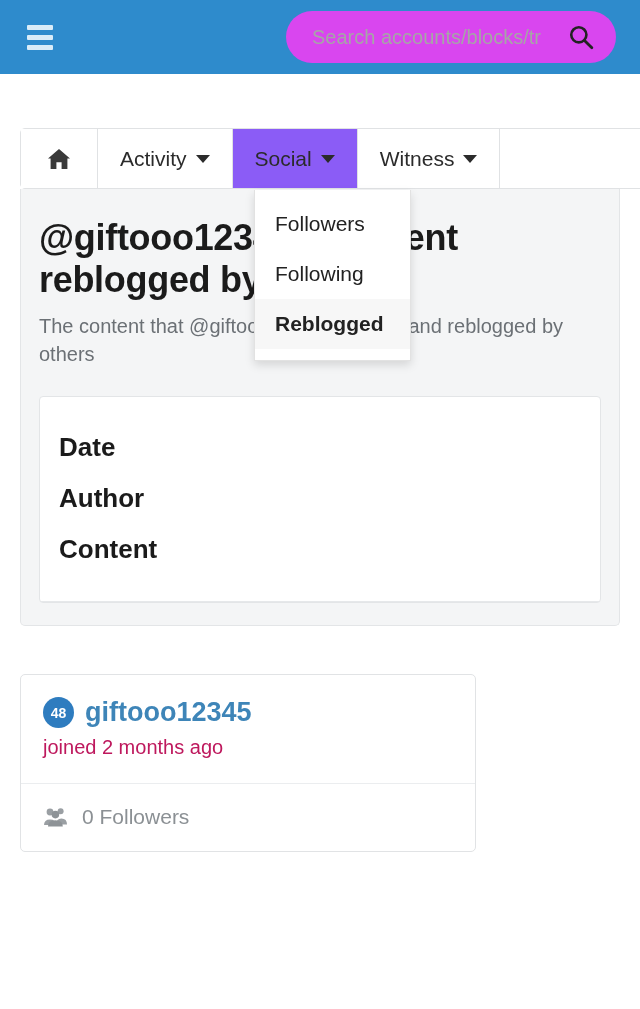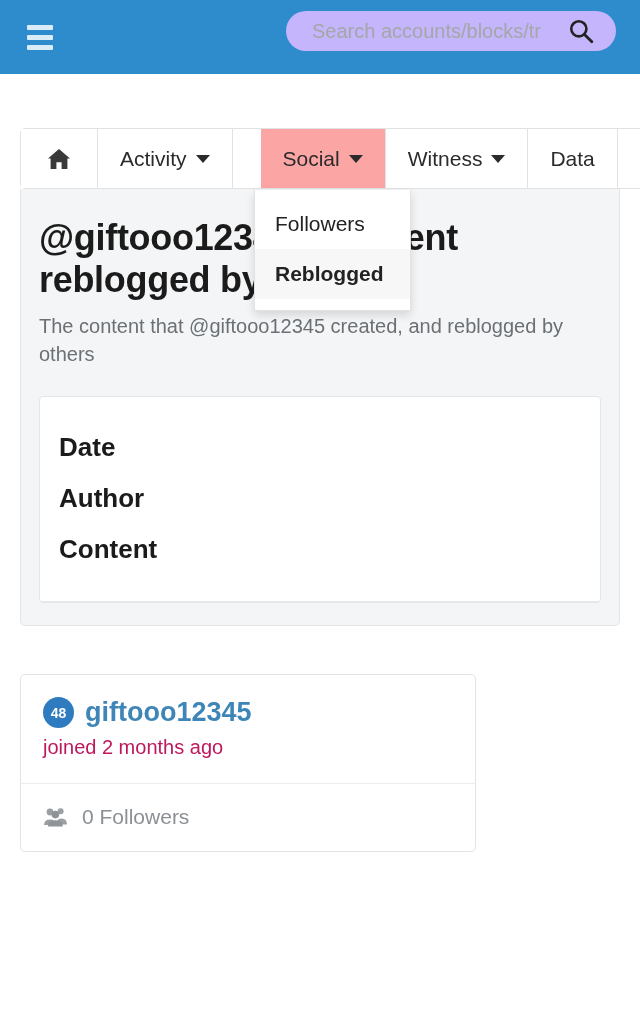--- a/index.html
+++ b/index.html
@@ -37,22 +37,22 @@
     width: 26px;
     height: 5px;
     background: #d9ecf8;
     border-radius: 1px;
   }
   .search-wrap {
     position: absolute;
     left: 286px;
     top: 11px;
     width: 330px;
-    height: 40px;
-    background: #c4b5fd;
+    height: 52px;
+    background: #d946ef;
     border-radius: 26px;
     display: flex;
     align-items: center;
     padding: 0 22px 0 26px;
   }
   .search-input {
     flex: 1;
     border: none;
     outline: none;
     font-family: "Liberation Sans", sans-serif;
@@ -98,21 +98,21 @@
     padding: 0 22px;
     font-size: 21px;
     color: #2b2b2b;
     border-right: 1px solid #e0e2e4;
     background: #ffffff;
     cursor: pointer;
     white-space: nowrap;
     position: relative;
   }
   .tab.home { padding: 0 26px; }
-  .tab.active { background: #fca5a5; margin-left: 28px; }
+  .tab.active { background: #8b5cf6; }
   .caret {
     width: 0; height: 0;
     border-left: 7px solid transparent;
     border-right: 7px solid transparent;
     border-top: 8px solid #2b2b2b;
   }
   .home-icon { width: 24px; height: 22px; display: block; }
 
   
   .dropdown {
@@ -283,27 +283,27 @@
     <div class="tab active">
       <span>Social</span>
       <span class="caret"></span>
     </div>
 
     <div class="tab">
       <span>Witness</span>
       <span class="caret"></span>
     </div>
 
-    <div class="tab">
-      <span>Data</span>
-    </div>
 
     <div class="dropdown">
       <div class="dd-item">
         <span>Followers</span>
+      </div>
+      <div class="dd-item">
+        <span>Following</span>
       </div>
       <div class="dd-item active">
         <span>Reblogged</span>
       </div>
     </div>
   </div>
 
   <div class="panel">
     <div class="title">@giftooo12345's content reblogged by others</div>
     <div class="subtitle">The content that @giftooo12345 created, and reblogged by others</div>

